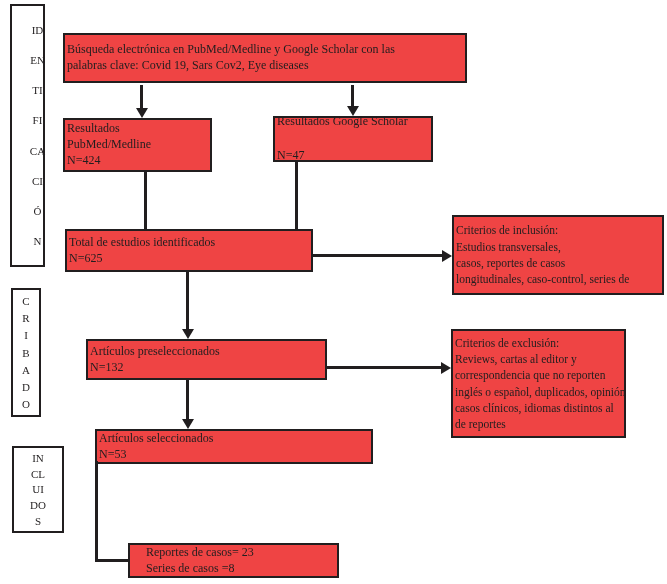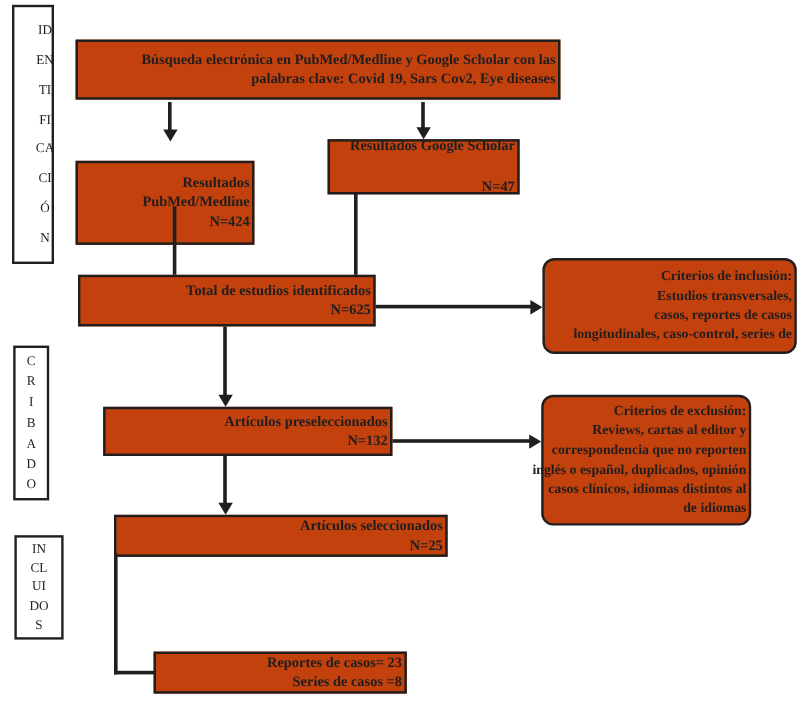--- a/index.html
+++ b/index.html
@@ -10,33 +10,32 @@
     height: 584px;
     background: #ffffff;
     font-family: "Liberation Serif", "DejaVu Serif", serif;
     color: var(--ink);
     overflow: hidden;
   }
   .box {
     position: absolute;
     box-sizing: border-box;
     border: 2px solid var(--ink);
-    background: #c2410c;
+    background: #ef4444;
     display: flex;
     flex-direction: column;
     justify-content: center;
-    align-items: flex-end;
+    align-items: flex-start;
     text-align: center;
     font-size: 12px;
     line-height: 1.32;
     padding: 1px 2px;
-    font-weight: bold;
   }
   .box .ln { white-space: nowrap; }
-  .small { font-size: 11.5px; line-height: 1.42; border-radius: 10px; }
+  .small { font-size: 11.5px; line-height: 1.42; }
   .vlabel {
     position: absolute;
     box-sizing: border-box;
     border: 2px solid var(--ink);
     background: #ffffff;
     display: flex;
     flex-direction: column;
     justify-content: space-evenly;
     align-items: center;
     text-align: center;
@@ -55,55 +54,55 @@
     border-top: 6px solid transparent;
     border-bottom: 6px solid transparent;
     border-left: 10px solid var(--ink);
   }
 </style>
 </head>
 <body>
 
 <div id="canvas">
 
-  <div class="vlabel" style="left:10px; top:4px; width:35px; height:216px;padding-left:20px;">
+  <div class="vlabel" style="left:10px; top:4px; width:35px; height:263px;padding-left:20px;">
     <span>ID</span>
     <span>EN</span>
     <span>TI</span>
     <span>FI</span>
     <span>CA</span>
     <span>CI</span>
     <span>Ó</span>
     <span>N</span>
   </div>
 
   <div class="vlabel" style="left:11px; top:288px; width:30px; height:129px;">
     <span>C</span>
     <span>R</span>
     <span>I</span>
     <span>B</span>
     <span>A</span>
     <span>D</span>
     <span>O</span>
   </div>
 
-  <div class="vlabel" style="left:12px; top:446px; width:41px; height:87px;">
+  <div class="vlabel" style="left:12px; top:446px; width:52px; height:87px;">
     <span>IN</span>
     <span>CL</span>
     <span>UI</span>
     <span>DO</span>
     <span>S</span>
   </div>
 
   <div class="box" style="left:63px; top:33px; width:404px; height:50px;">
     <div class="ln">Búsqueda electrónica en PubMed/Medline y Google Scholar con las</div>
     <div class="ln">palabras clave: Covid 19, Sars Cov2, Eye diseases</div>
   </div>
 
-  <div class="box" style="left:63px; top:134px; width:149px; height:70px;">
+  <div class="box" style="left:63px; top:118px; width:149px; height:54px;">
     <div class="ln">Resultados</div>
     <div class="ln">PubMed/Medline</div>
     <div class="ln">N=424</div>
   </div>
 
   <div class="box" style="left:273px; top:116px; width:160px; height:46px;gap:18px;">
     <div class="ln">Resultados Google Scholar</div>
     <div class="ln">N=47</div>
   </div>
 
@@ -123,26 +122,26 @@
     <div class="ln">Artículos preseleccionados</div>
     <div class="ln">N=132</div>
   </div>
 
   <div class="box small" style="left:451px; top:329px; width:175px; height:109px;">
     <div class="ln">Criterios de exclusión:</div>
     <div class="ln">Reviews, cartas al editor y</div>
     <div class="ln">correspondencia que no reporten</div>
     <div class="ln">inglés o español, duplicados, opinión</div>
     <div class="ln">casos clínicos, idiomas distintos al</div>
-    <div class="ln">de idiomas</div>
+    <div class="ln">de reportes</div>
   </div>
 
   <div class="box" style="left:95px; top:429px; width:278px; height:35px;">
     <div class="ln">Artículos seleccionados</div>
-    <div class="ln">N=25</div>
+    <div class="ln">N=53</div>
   </div>
 
   <div class="box" style="left:128px; top:543px; width:211px; height:35px;padding-left:16px;">
     <div class="ln">Reportes de casos= 23</div>
     <div class="ln">Series de casos =8</div>
   </div>
 
   <div class="vline" style="left:140px; top:85px; height:24px;"></div>
   <div class="head-down" style="left:136px; top:108px;"></div>
 

